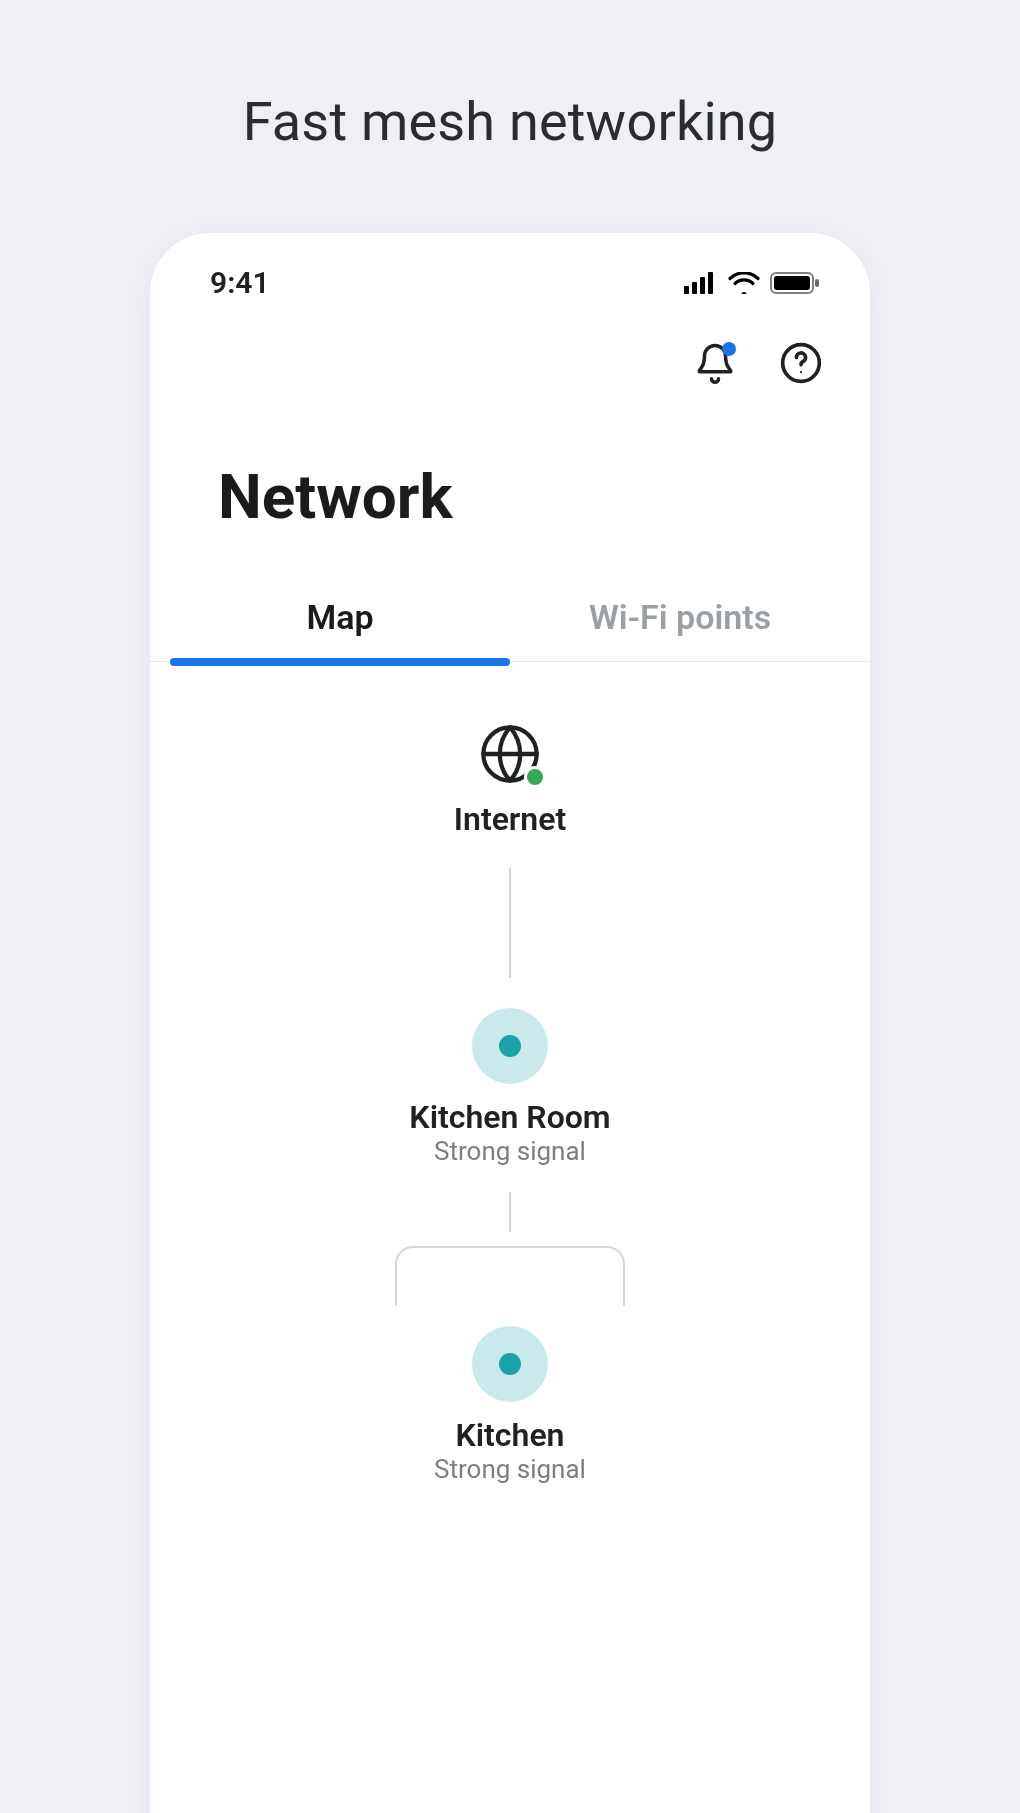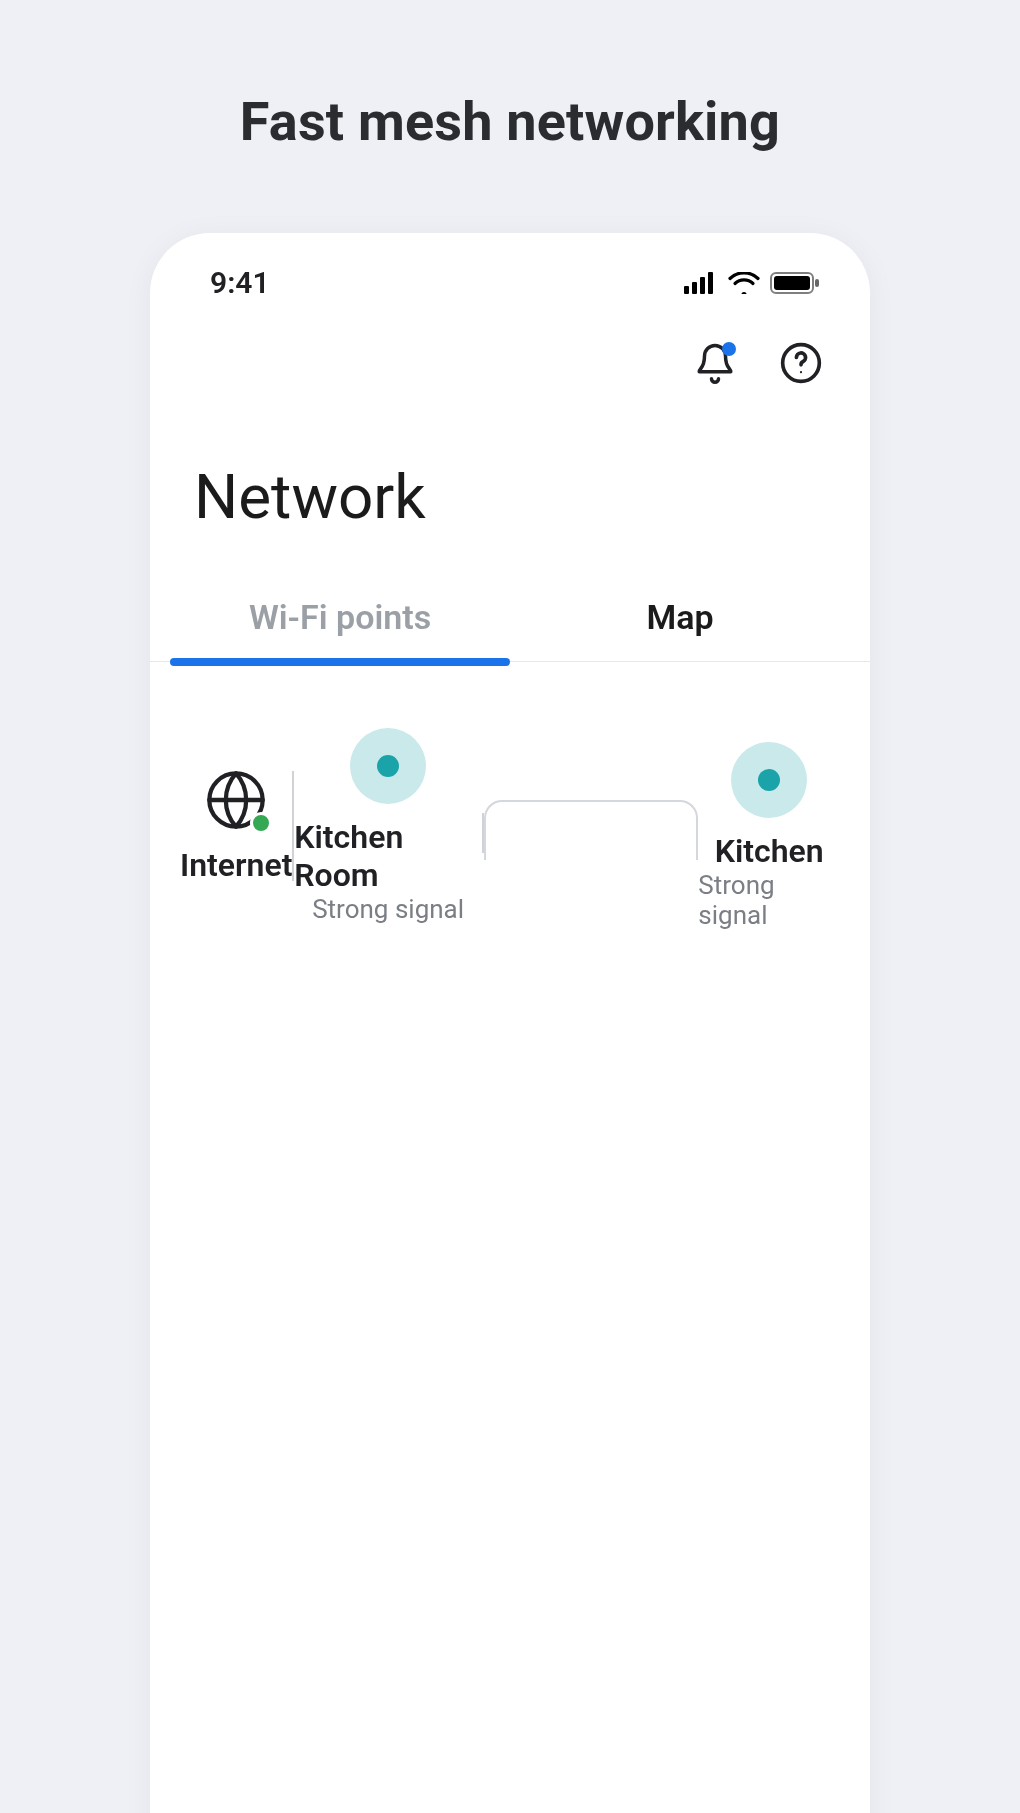--- a/index.html
+++ b/index.html
@@ -7,21 +7,21 @@
     width: 1020px;
     height: 1813px;
     background: #eef0f5;
     font-family: -apple-system, BlinkMacSystemFont, "Segoe UI", Roboto, Helvetica, Arial, sans-serif;
     color: #202124;
     overflow: hidden;
   }
   .page-title {
     text-align: center;
     font-size: 54px;
-    font-weight: 700;
+    font-weight: 400;
     color: #2a2c30;
     padding-top: 90px;
     letter-spacing: 0.2px;
   }
   .phone {
     margin: 80px auto 0 auto;
     width: 720px;
     background: #ffffff;
     border-radius: 60px 60px 0 0;
     box-shadow: 0 4px 30px rgba(0,0,0,0.05);
@@ -57,22 +57,22 @@
   .notif-dot {
     position: absolute;
     top: 2px; right: 4px;
     width: 14px; height: 14px;
     background: #1a73e8;
     border-radius: 50%;
   }
   
   .screen-title {
     font-size: 62px;
-    font-weight: 400;
-    padding: 70px 56px 40px 44px;
+    font-weight: 700;
+    padding: 70px 56px 40px 68px;
     color: #1b1b1b;
   }
   
   .tabs {
     display: flex;
     border-bottom: 1px solid #e5e7eb;
     padding: 0 20px;
   }
   .tab {
     flex: 1;
@@ -91,21 +91,21 @@
     left: 20px;
     width: 340px;
     height: 8px;
     background: #1a73e8;
     border-radius: 4px;
   }
   
   .map {
     padding: 60px 30px 0 30px;
     display: flex;
-    flex-direction: row;
+    flex-direction: column;
     align-items: center;
   }
   .node {
     display: flex;
     flex-direction: column;
     align-items: center;
     cursor: pointer;
   }
   .node-label {
     font-size: 32px;
@@ -220,22 +220,22 @@
           <circle cx="12" cy="17" r="0.6" fill="#202124" stroke="none"></circle>
         </svg>
       </span>
     </div>
   </div>
 
   <div class="screen-title">Network</div>
 
   <div class="tabs-wrap">
     <div class="tabs">
+      <div class="tab active">Map</div>
       <div class="tab inactive">Wi-Fi points</div>
-      <div class="tab active">Map</div>
     </div>
     <div class="underline"></div>
   </div>
 
   <div class="map">
 
     <div class="node">
       <div class="globe-wrap">
         <span>
           <svg width="64" height="64" viewBox="0 0 24 24" fill="none" stroke="#202124" stroke-width="1.6" stroke-linecap="round" stroke-linejoin="round">

